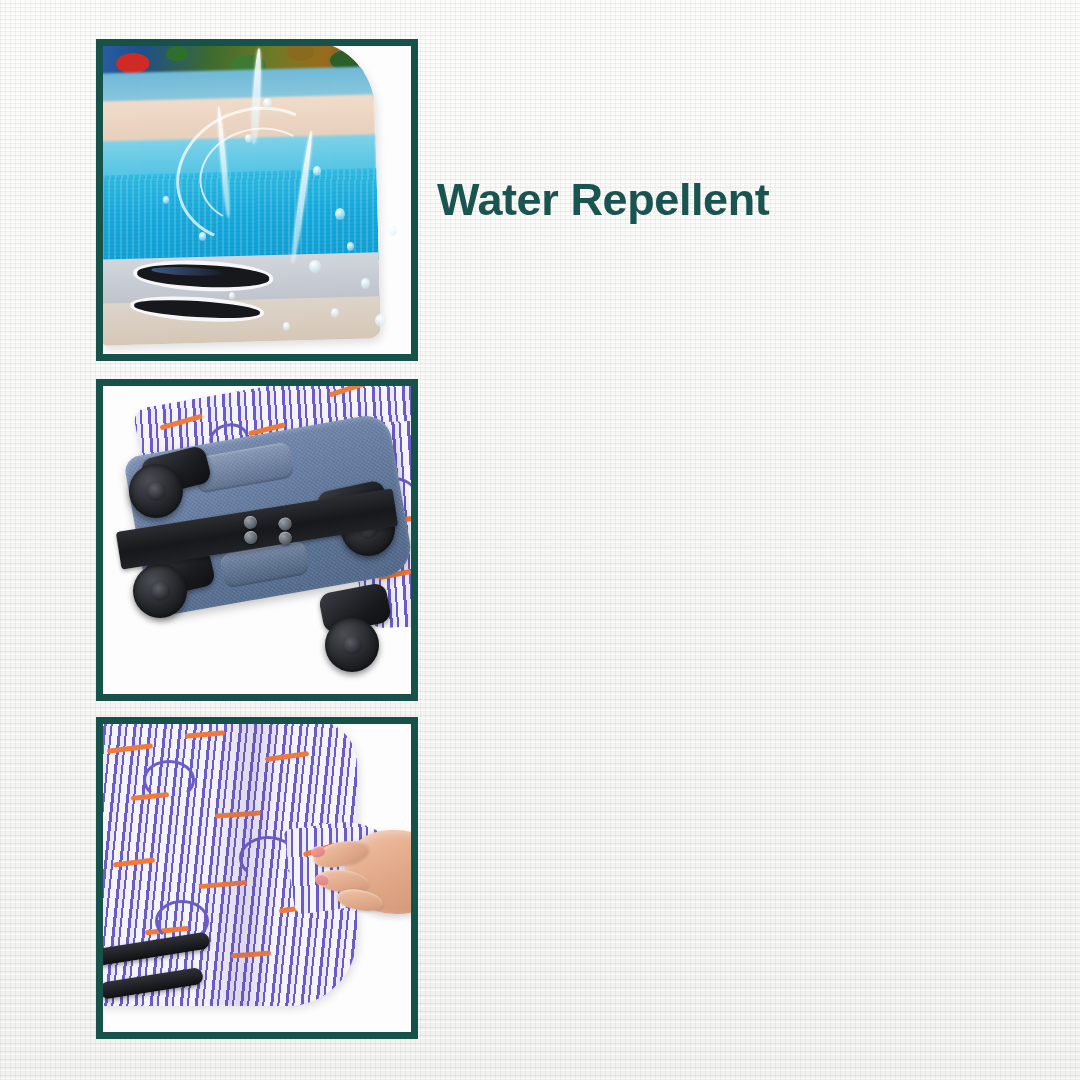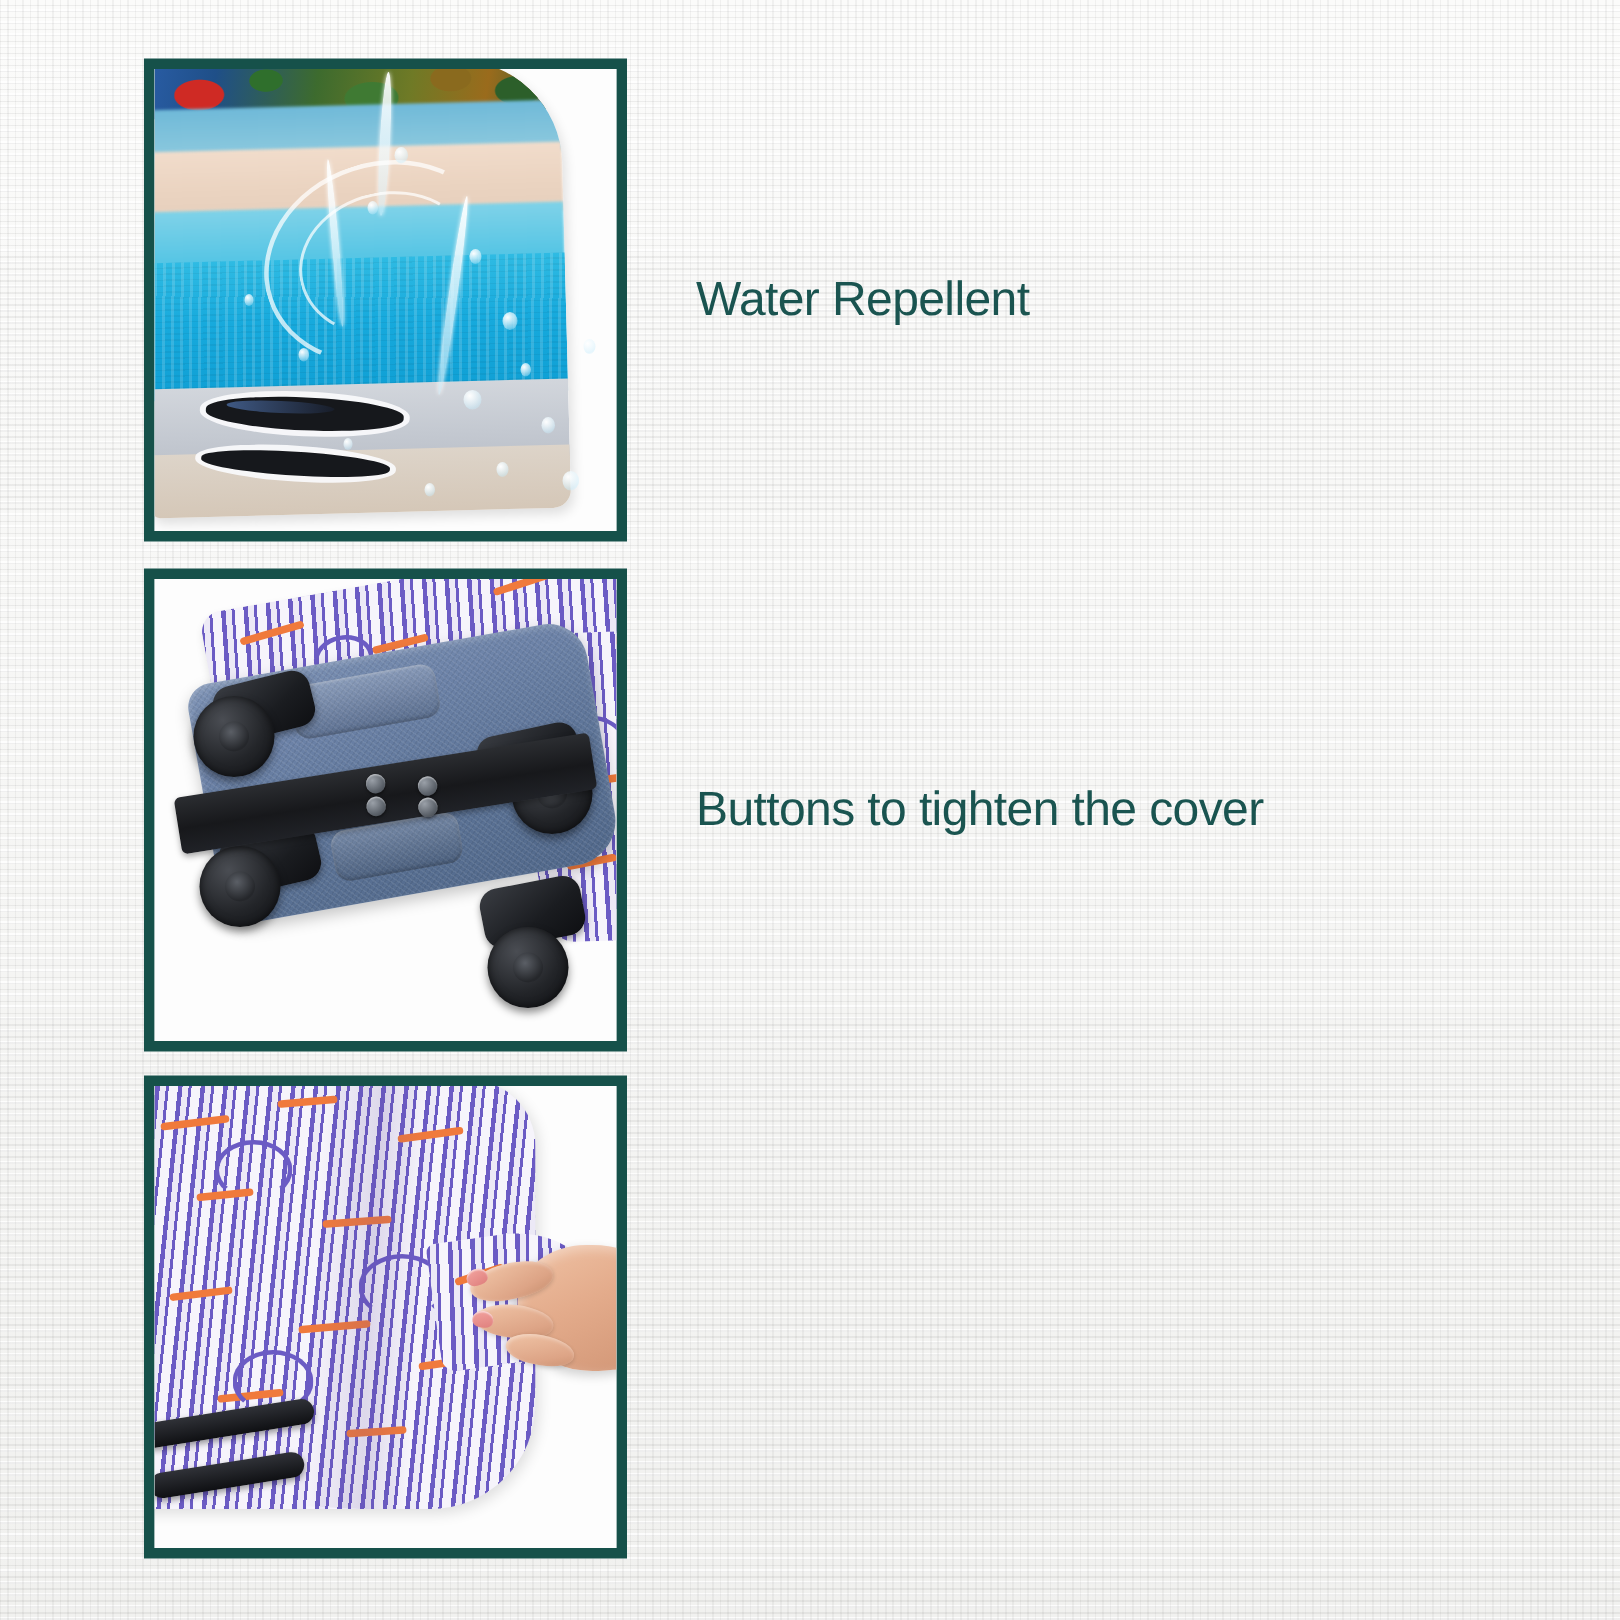--- a/index.html
+++ b/index.html
@@ -53,23 +53,23 @@
   }
   .photo-inner{
     position:absolute;
     inset:0;
     background:#fdfdfd;
     overflow:hidden;
   }
 
   
   .feature-caption{
-    margin-left:46px;
-    font-size:32px;
-    font-weight:400;
+    margin-left:19px;
+    font-size:45px;
+    font-weight:700;
     letter-spacing:-0.4px;
     line-height:1.05;
     white-space:nowrap;
     color:var(--ink);
   }
 
   
   .p1-bag{
     position:absolute;
     left:-6px; top:-4px;
@@ -420,21 +420,20 @@
         <div class="p2-strap">
           <span class="snap" style="left:128px; top:5px;"></span>
           <span class="snap" style="left:162px; top:12px;"></span>
           <span class="snap" style="left:126px; top:20px;"></span>
           <span class="snap" style="left:160px; top:26px;"></span>
         </div>
 
       </div>
     </div>
 
-    <div class="feature-caption">Buttons to tighten the cover</div>
   </div>
 
   <div class="feature-row" id="row-2">
 
     <div class="photo-frame">
       <div class="photo-inner p3-stage">
 
         <div class="p3-cover maze">
           <span class="maze-accent" style="left:18px; top:26px; width:46px; transform:rotate(-7deg);"></span>
           <span class="maze-accent" style="left:96px; top:12px; width:40px; transform:rotate(-5deg);"></span>

